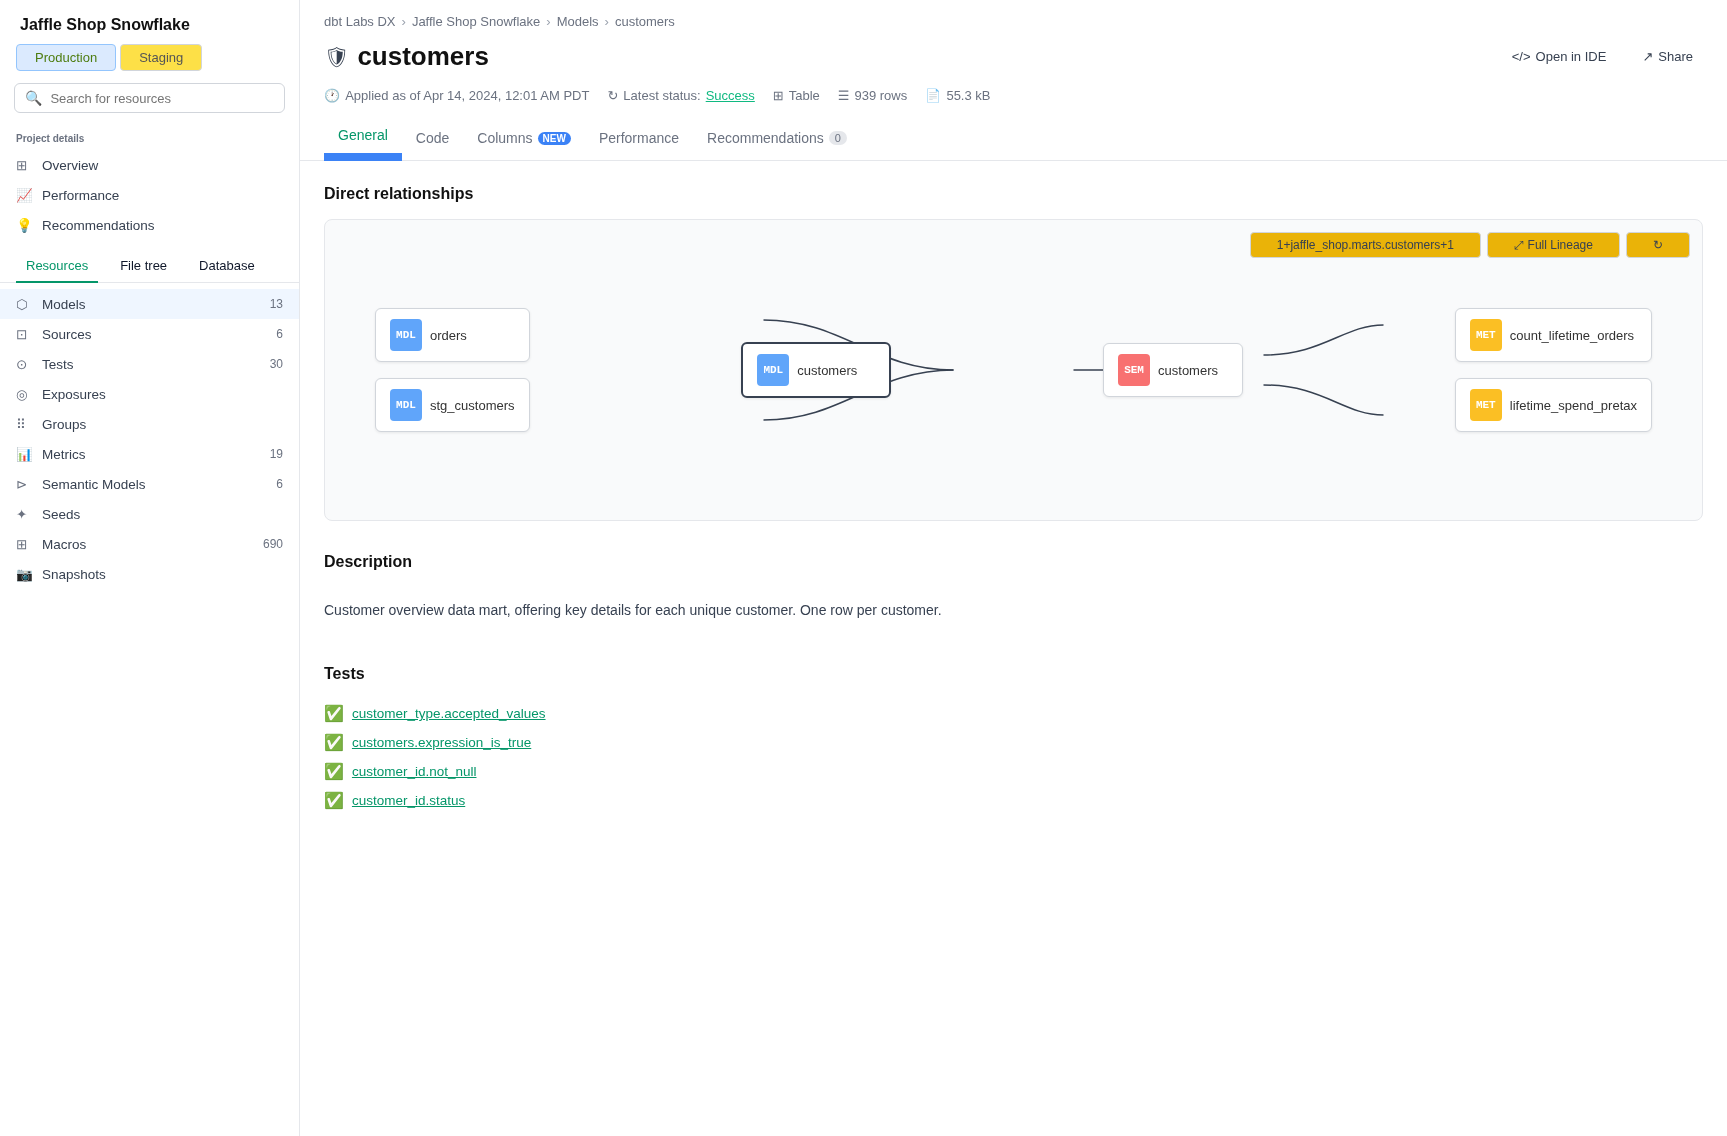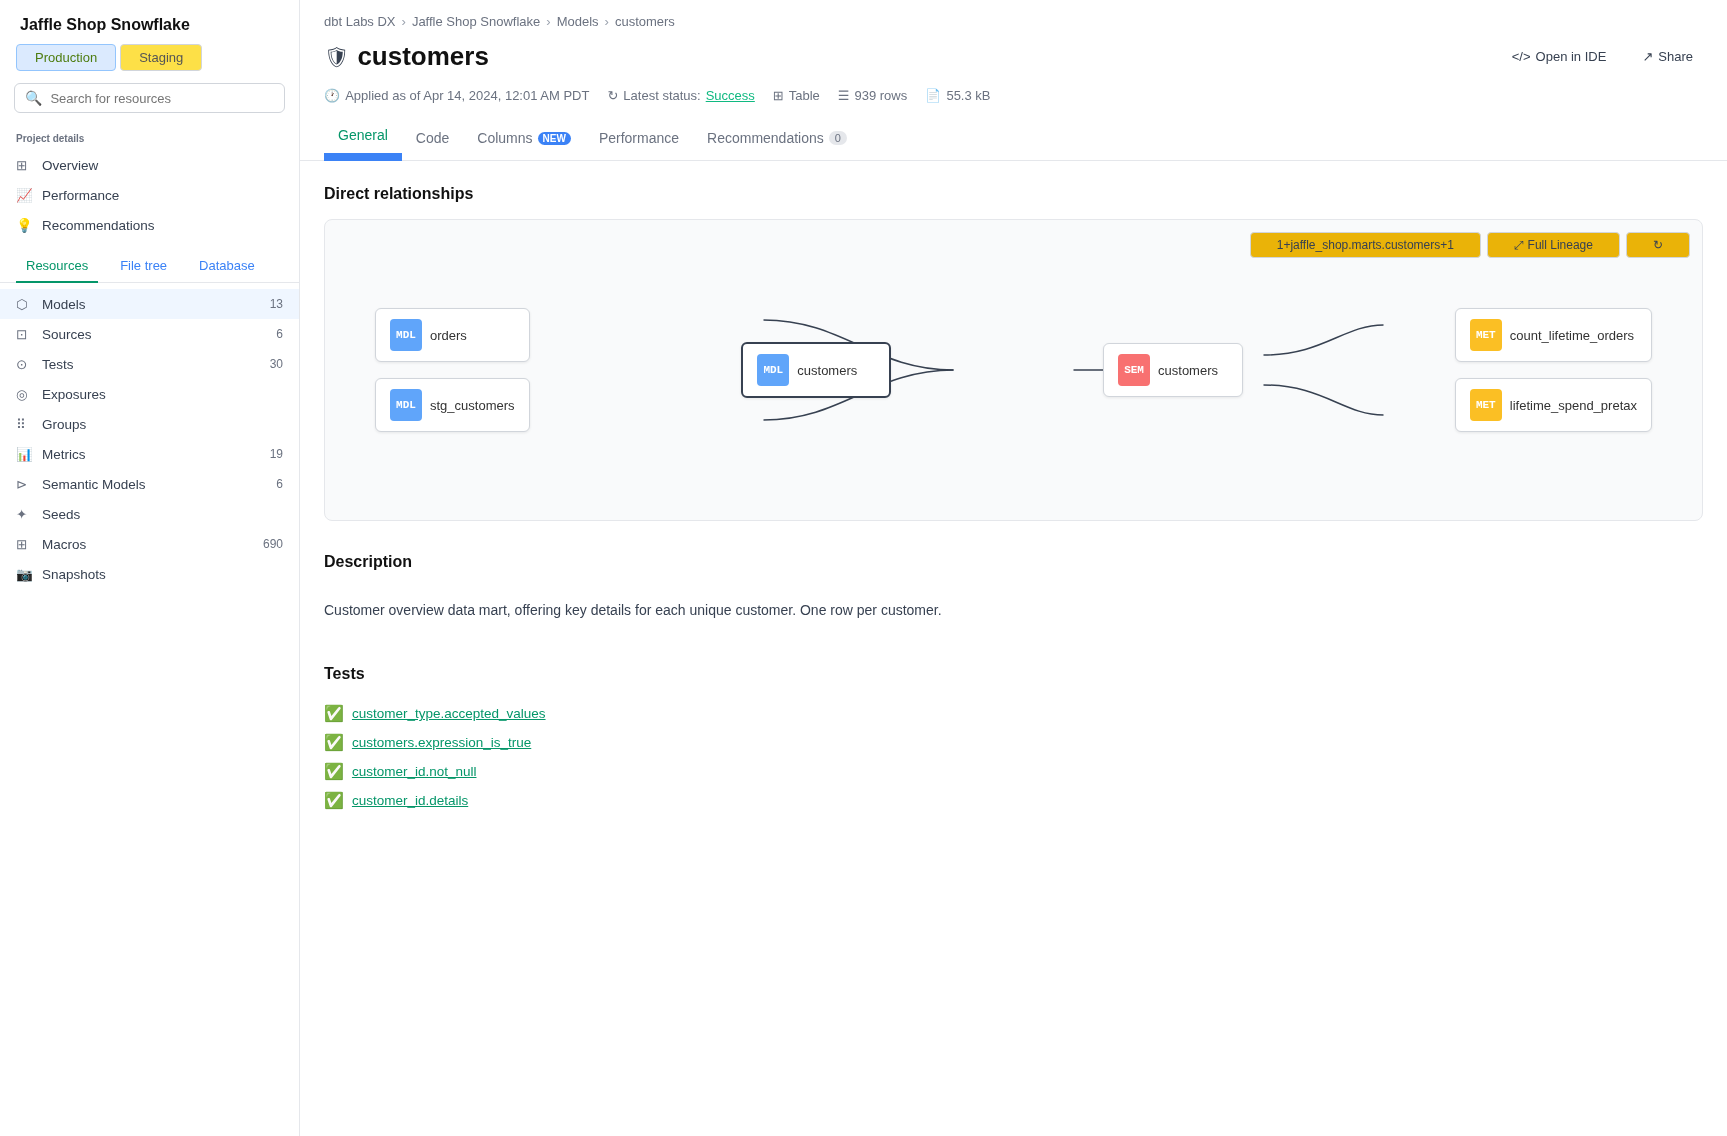--- a/index.html
+++ b/index.html
@@ -83,21 +83,21 @@
       display: flex;
       border-bottom: 1px solid #e5e7eb;
       padding: 0 16px;
       margin-top: 10px;
       gap: 12px;
     }
     .sidebar-tab {
       padding: 8px 10px;
       font-size: 13px;
       cursor: pointer;
-      color: #3b82f6;
+      color: #0f172a;
       border-bottom: 2px solid transparent;
       margin-bottom: -1px;
     }
     .sidebar-tab.active {
       color: #059669;
       border-bottom: 2px solid #059669;
       font-weight: 500;
     }
 
     .resource-list { padding: 6px 0; }
@@ -580,18 +580,18 @@
       <div class="test-item">
         <span class="check-circle">✅</span>
         <a class="test-link">customers.expression_is_true</a>
       </div>
       <div class="test-item">
         <span class="check-circle">✅</span>
         <a class="test-link">customer_id.not_null</a>
       </div>
       <div class="test-item">
         <span class="check-circle">✅</span>
-        <a class="test-link">customer_id.details</a>
+        <a class="test-link">customer_id.status</a>
       </div>
     </div>
 
   </div>
 </div>
 
 </body></html>

